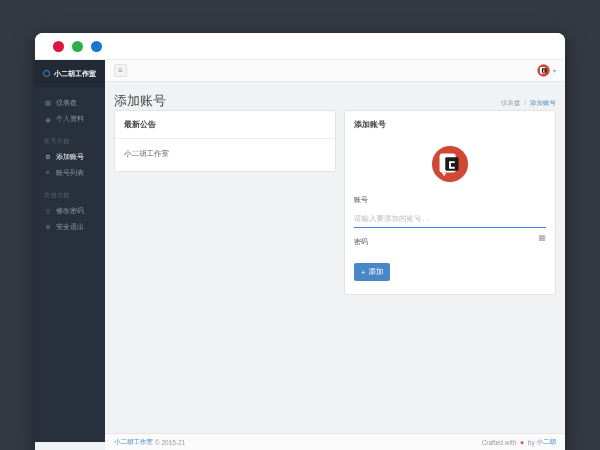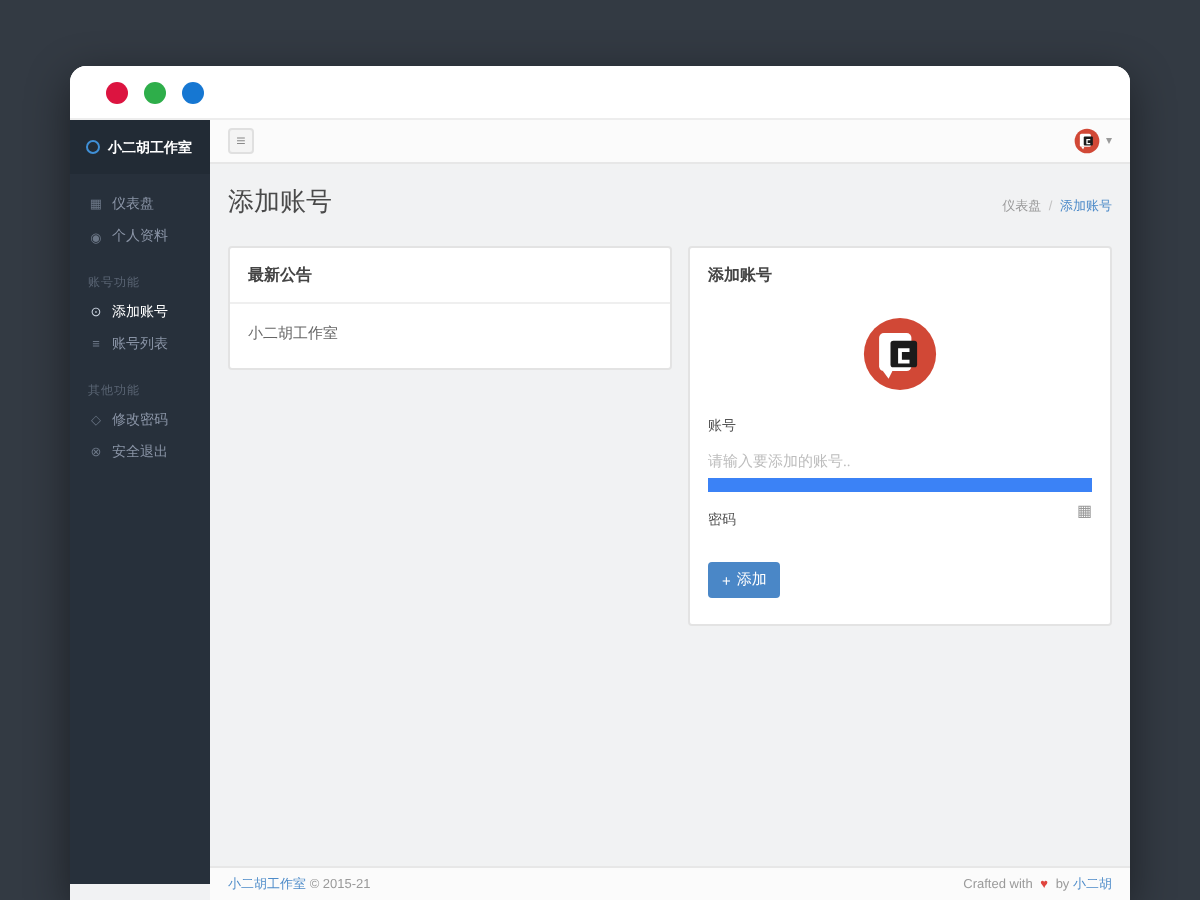--- a/index.html
+++ b/index.html
@@ -71,38 +71,38 @@
   .caret { font-size:6px; color:#9a9a9a; }
 
   .content { flex:1; padding:10px 9px 0 9px; min-height:0; }
   .heading-row { display:flex; align-items:flex-end; justify-content:space-between; }
   .page-title { font-size:13px; color:#4a4a4a; font-weight:normal; }
   .breadcrumb { font-size:6.5px; color:#9a9a9a; padding-bottom:2px; }
   .breadcrumb .sep { margin:0 2px; color:#c0c0c0; }
   .breadcrumb .current { color:#4d8bc9; cursor:pointer; }
   .breadcrumb .parent { cursor:pointer; }
 
-  .cards { display:flex; gap:8px; margin-top:13px; align-items:flex-start;justify-content:space-between; }
+  .cards { display:flex; gap:8px; align-items:flex-start;justify-content:space-between; }
   .card { background:#fff; border:1px solid #e3e3e3; border-radius:2px; }
   .card.notice { width:222px; flex:none; }
   .notice-header {
     padding:8px 9px; font-size:8px; font-weight:bold; color:#444;
     border-bottom:1px solid #efefef;
   }
   .notice-body { padding:10px 9px 12px 9px; font-size:7.5px; color:#666; }
 
   .card.form { flex:1; padding:8px 9px 13px 9px; }
   .form-title { font-size:8px; font-weight:bold; color:#444; }
   .logo-wrap { display:flex; justify-content:center; margin:15px 0 12px 0; }
   .field { margin-top:9px; position:relative; }
   .field label { display:block; font-size:7px; color:#555; margin-bottom:2px; }
   .field input {
-    width:100%; border:none; border-bottom:7px solid #3b82f6; background:transparent;
+    width:100%; border:none; border-bottom:1px solid #3b82f6; background:transparent;
     font-size:7.5px; color:#333; padding:3px 0 4px 0; outline:none;
-    font-family:Liberation Serif, serif;
+    font-family:Liberation Mono, monospace;
   }
   .field input::placeholder { color:#bdbdbd; }
   .field .trailing-icon {
     position:absolute; right:0; bottom:5px; font-size:8px; color:#9a9a9a; cursor:pointer;
   }
   .submit-btn {
     margin-top:14px; display:inline-flex; align-items:center; gap:3px;
     background:#4a87c7; color:#fff; border:none; border-radius:2px;
     font-size:7.5px; padding:4px 7px; cursor:pointer;
     font-family:"Liberation Sans","DejaVu Sans",sans-serif;

